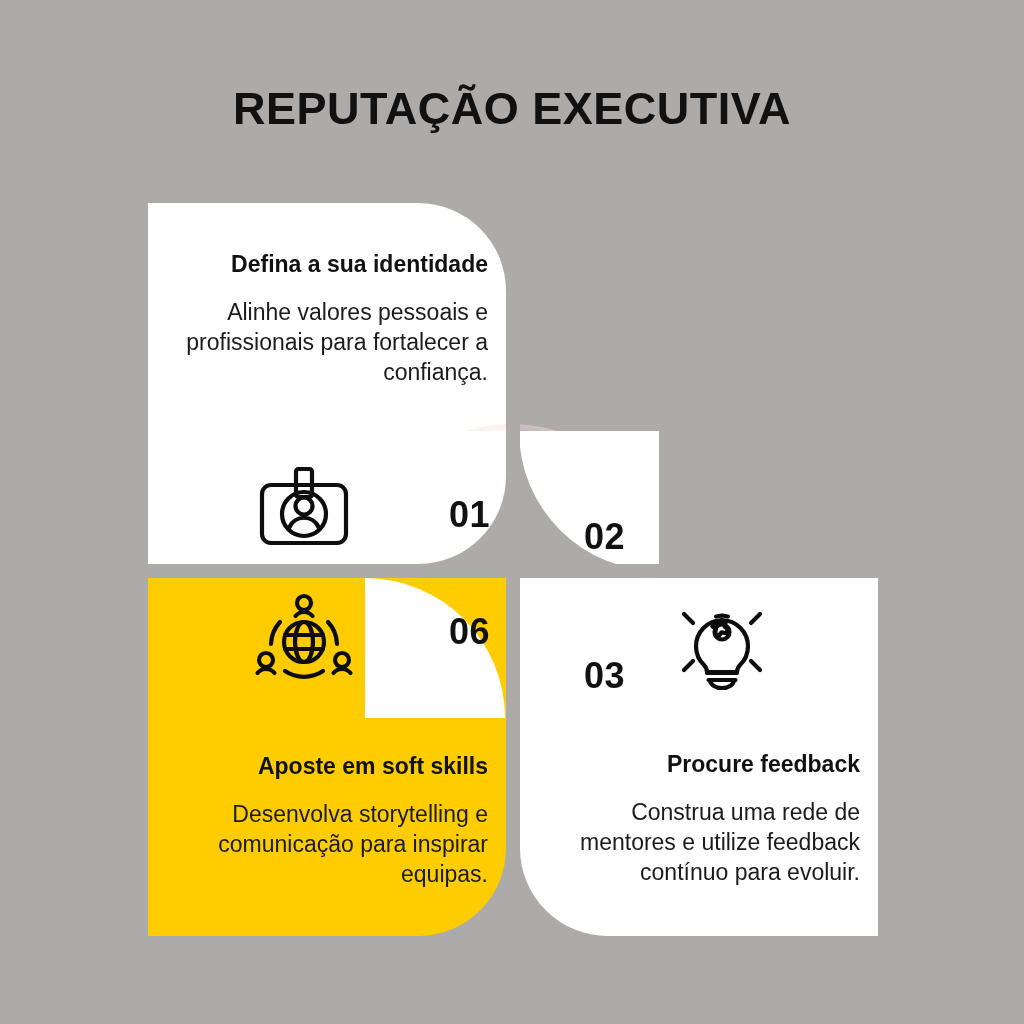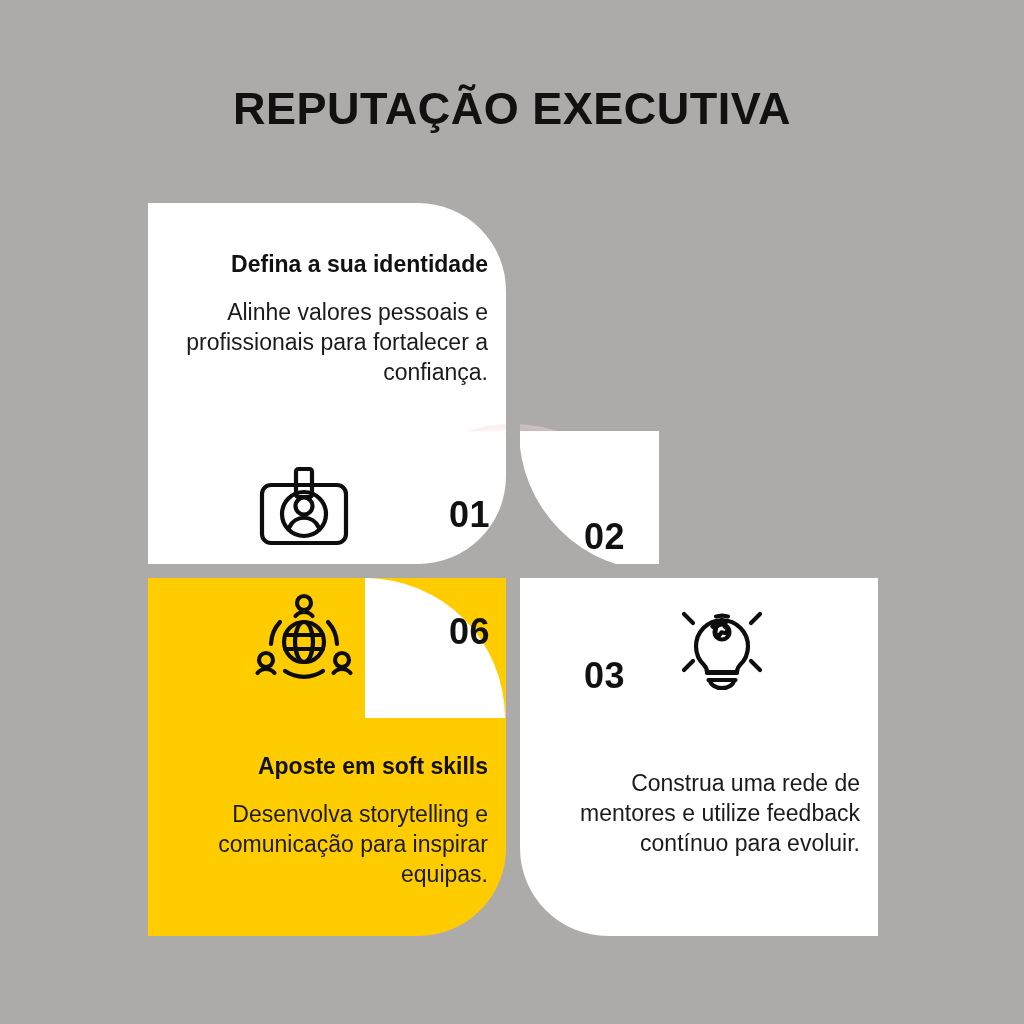--- a/index.html
+++ b/index.html
@@ -234,20 +234,21 @@
           <path d="M52 25.5 v0 M52 25.5 l6 1 M52 25.5 l-6 1"></path>
           <path d="M52 25.2 l5.6 0.9 3.4 -4.2 M61 22 l4.9 3.4 -1.1 5.4
                    M64.8 30.8 l4.6 3.3 -3.2 4.5 M66.2 38.6 l1.2 5.4 -5.3 1.6
                    M62.1 45.6 l-3.3 4.5 -4.9 -2.2 M53.9 47.9 l-5.4 1.2 -2.4 -5
                    M46.1 44.1 l-4.5 -3.3 2.2 -4.9 M43.8 36 l-1.2 -5.4 5 -2.4
                    M47.6 28.2 l3.3 -4.5 4.9 2.2" stroke-width="0"></path>
           <path d="M14 24 l9 9 M90 24 l-9 9 M14 80 l9 -9 M90 80 l-9 -9"></path>
         </svg>
       </div>
       <div class="card-text">
+        <div class="card-title">Procure feedback</div>
         <div class="card-body">Construa uma rede de mentores e utilize feedback contínuo para evoluir.</div>
       </div>
     </div>
 
   </div>
 
   <div id="center-glow"></div>
   <div class="wedge" id="wedge-tl"></div>
   <div class="wedge" id="wedge-tr"></div>
   <div class="wedge" id="wedge-bl"></div>

